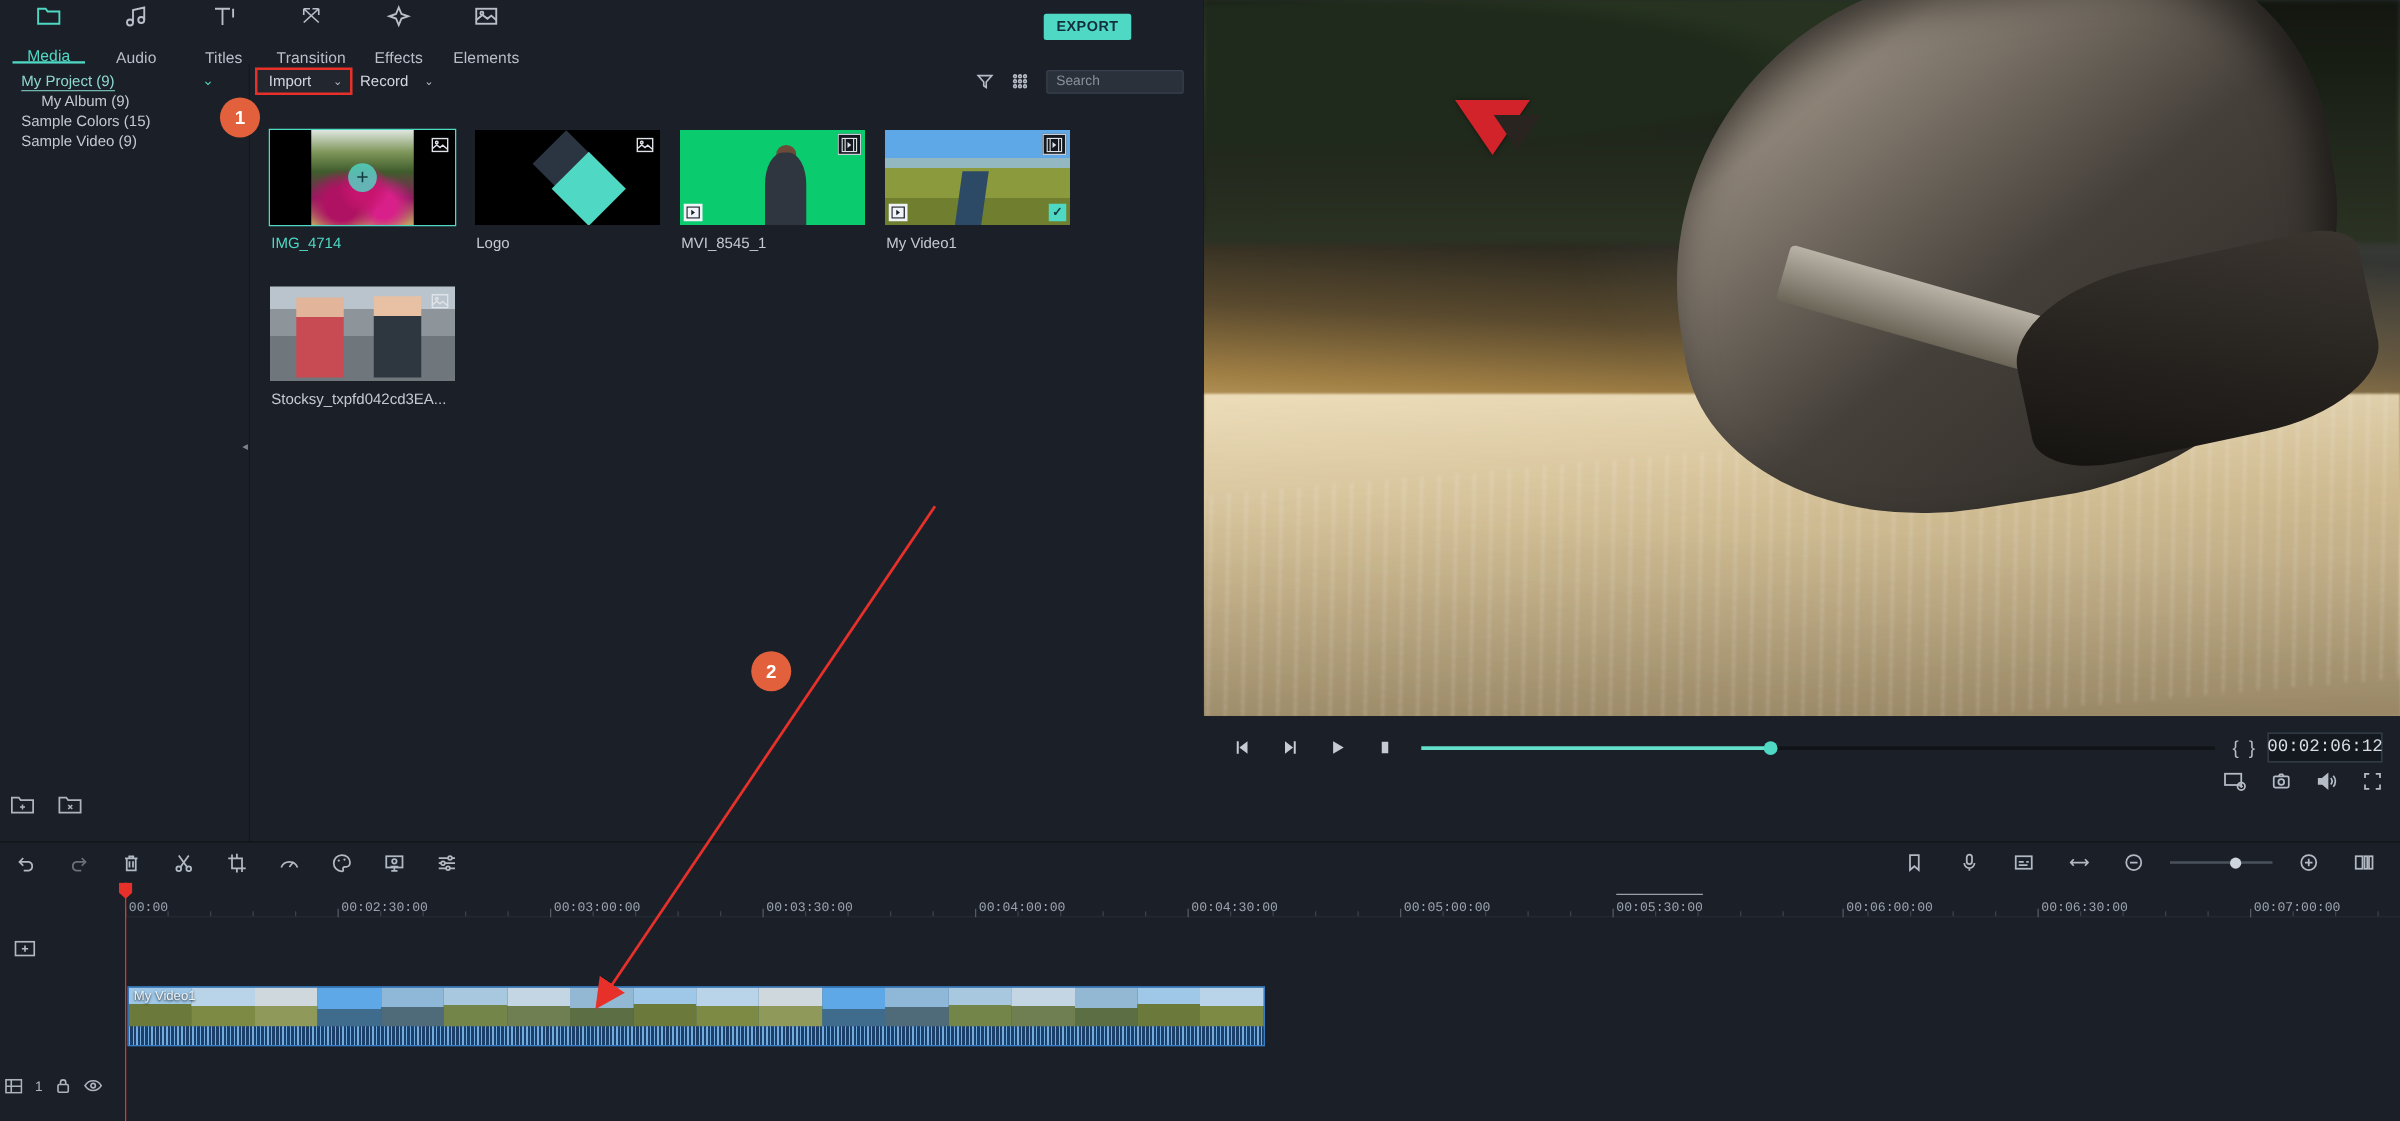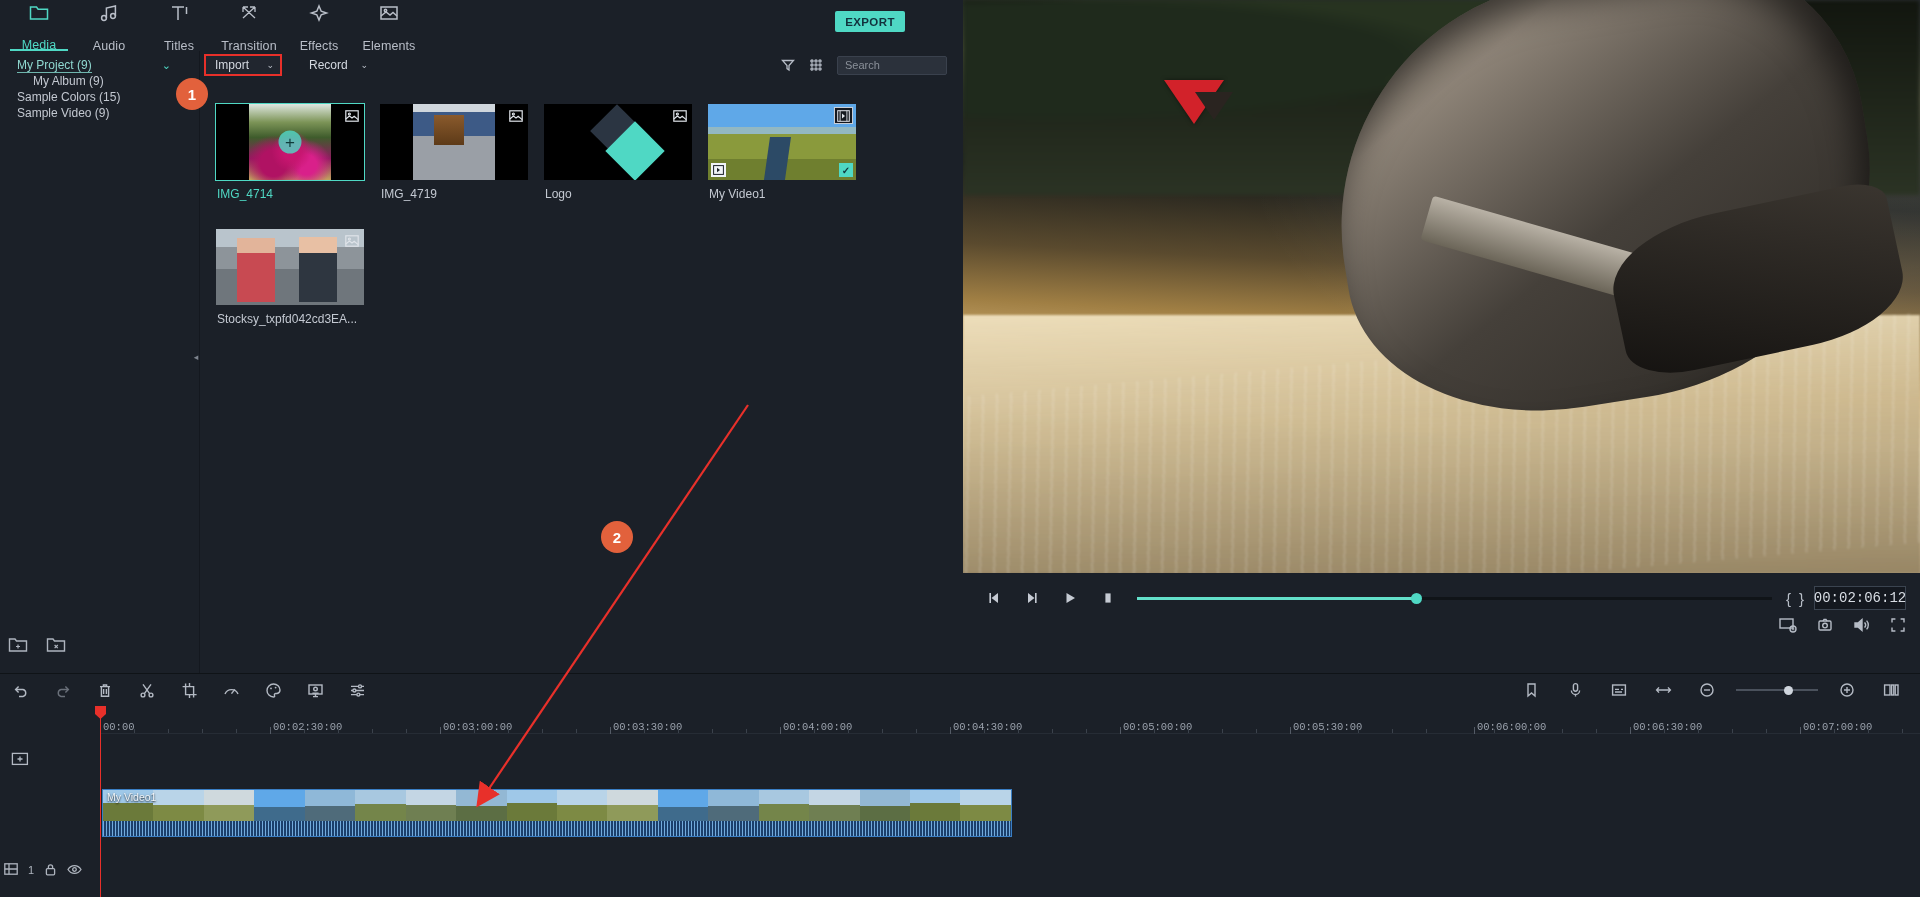--- a/index.html
+++ b/index.html
@@ -74,21 +74,21 @@
     position: absolute; left: 200px; top: 51px; width: 763px; height: 28px;
     background: #1b2028; display: flex; align-items: center;
   }
   .btn-import {
     margin-left: 4px; width: 78px; height: 22px;
     display: flex; align-items: center; justify-content: space-between;
     padding: 0 6px 0 9px; font-size: 12px; color: #d3d8e0;
     border: 2px solid #e8302a; cursor: pointer; background: #21262f;
   }
   .btn-record {
-    margin-left: 21px; width: 68px; height: 22px;
+    margin-left: 0; width: 68px; height: 22px;
     display: flex; align-items: center; justify-content: space-between;
     padding: 0 3px 0 6px; font-size: 12px; color: #d3d8e0; cursor: pointer;
   }
   .chev { font-size: 9px; color: #bcc2cb; }
   .tb-right {
     margin-left: auto; display: flex; align-items: center; gap: 14px;
     padding-right: 16px;
   }
   .tb-ico { cursor: pointer; display: flex; align-items: center; }
   .tb-ico svg { stroke: #b6bcc6; fill: none; stroke-width: 1.3; }
@@ -578,46 +578,52 @@
                 <path d="M.8 9l3.6-3 2.6 2 2.2-1.8 4 3.4"></path>
                 <circle cx="4.4" cy="4" r="1"></circle>
               </svg>
             </div>
             <div class="add-plus">+</div>
           </div>
           <div class="cap sel">IMG_4714</div>
         </div>
         <div class="cell">
           <div class="thumb">
-            <div class="art art-4719"></div>
-            <div class="badge-tr">
-              <svg width="14" height="12" viewBox="0 0 14 12">
-                <rect x=".8" y=".8" width="12.4" height="10.4"></rect>
-                <path d="M.8 9l3.6-3 2.6 2 2.2-1.8 4 3.4"></path>
-                <circle cx="4.4" cy="4" r="1"></circle>
-              </svg>
-            </div>
-          </div>
-          <div class="cap">IMG_4719</div>
-        </div>
-        <div class="cell">
-          <div class="thumb">
             <div class="art art-logo">
               <div class="d1"></div>
               <div class="d2"></div>
             </div>
             <div class="badge-tr">
               <svg width="14" height="12" viewBox="0 0 14 12">
                 <rect x=".8" y=".8" width="12.4" height="10.4"></rect>
                 <path d="M.8 9l3.6-3 2.6 2 2.2-1.8 4 3.4"></path>
                 <circle cx="4.4" cy="4" r="1"></circle>
               </svg>
             </div>
           </div>
           <div class="cap">Logo</div>
+        </div>
+        <div class="cell">
+          <div class="thumb">
+            <div class="art art-mvi"></div>
+            <div class="badge-film">
+              <svg width="13" height="12" viewBox="0 0 13 12">
+                <rect x=".7" y=".7" width="11.6" height="10.6" stroke="#dfe3e9" fill="none" stroke-width="1"></rect>
+                <path d="M3.1.7v10.6M9.9.7v10.6" stroke="#dfe3e9" stroke-width=".9"></path>
+                <path d="M5 3.6l3 2.4-3 2.4z" fill="#dfe3e9" stroke="none"></path>
+              </svg>
+            </div>
+            <div class="badge-bl">
+              <svg width="11" height="10" viewBox="0 0 11 10">
+                <rect x=".6" y=".6" width="9.8" height="8.8" stroke="#1b2028" fill="none" stroke-width="1"></rect>
+                <path d="M4 2.8l3 2.2-3 2.2z" fill="#1b2028" stroke="none"></path>
+              </svg>
+            </div>
+          </div>
+          <div class="cap">MVI_8545_1</div>
         </div>
         <div class="cell">
           <div class="thumb">
             <div class="art art-myvideo"></div>
             <div class="badge-film">
               <svg width="13" height="12" viewBox="0 0 13 12">
                 <rect x=".7" y=".7" width="11.6" height="10.6" stroke="#dfe3e9" fill="none" stroke-width="1"></rect>
                 <path d="M3.1.7v10.6M9.9.7v10.6" stroke="#dfe3e9" stroke-width=".9"></path>
                 <path d="M5 3.6l3 2.4-3 2.4z" fill="#dfe3e9" stroke="none"></path>
               </svg>
@@ -902,21 +908,21 @@
         <div class="rtick" style="left: 850px;"><span>00:04:30:00</span></div>
         <div class="rsub" style="left: 884px;"></div>
         <div class="rsub" style="left: 918px;"></div>
         <div class="rsub" style="left: 952px;"></div>
         <div class="rsub" style="left: 986px;"></div>
         <div class="rtick" style="left: 1020px;"><span>00:05:00:00</span></div>
         <div class="rsub" style="left: 1054px;"></div>
         <div class="rsub" style="left: 1088px;"></div>
         <div class="rsub" style="left: 1122px;"></div>
         <div class="rsub" style="left: 1156px;"></div>
-        <div class="rtick" style="left: 1190px;"><span>00:05:30:00</span></div>
+        <div class="rtick" style="left: 1190px; text-decoration: underline;"><span>00:05:30:00</span></div>
         <div class="rsub" style="left: 1224px;"></div>
         <div class="rsub" style="left: 1258px;"></div>
         <div class="rsub" style="left: 1292px;"></div>
         <div class="rsub" style="left: 1326px;"></div>
         <div class="rtick" style="left: 1374px;"><span>00:06:00:00</span></div>
         <div class="rsub" style="left: 1394px;"></div>
         <div class="rsub" style="left: 1428px;"></div>
         <div class="rsub" style="left: 1462px;"></div>
         <div class="rsub" style="left: 1496px;"></div>
         <div class="rtick" style="left: 1530px;"><span>00:06:30:00</span></div>

